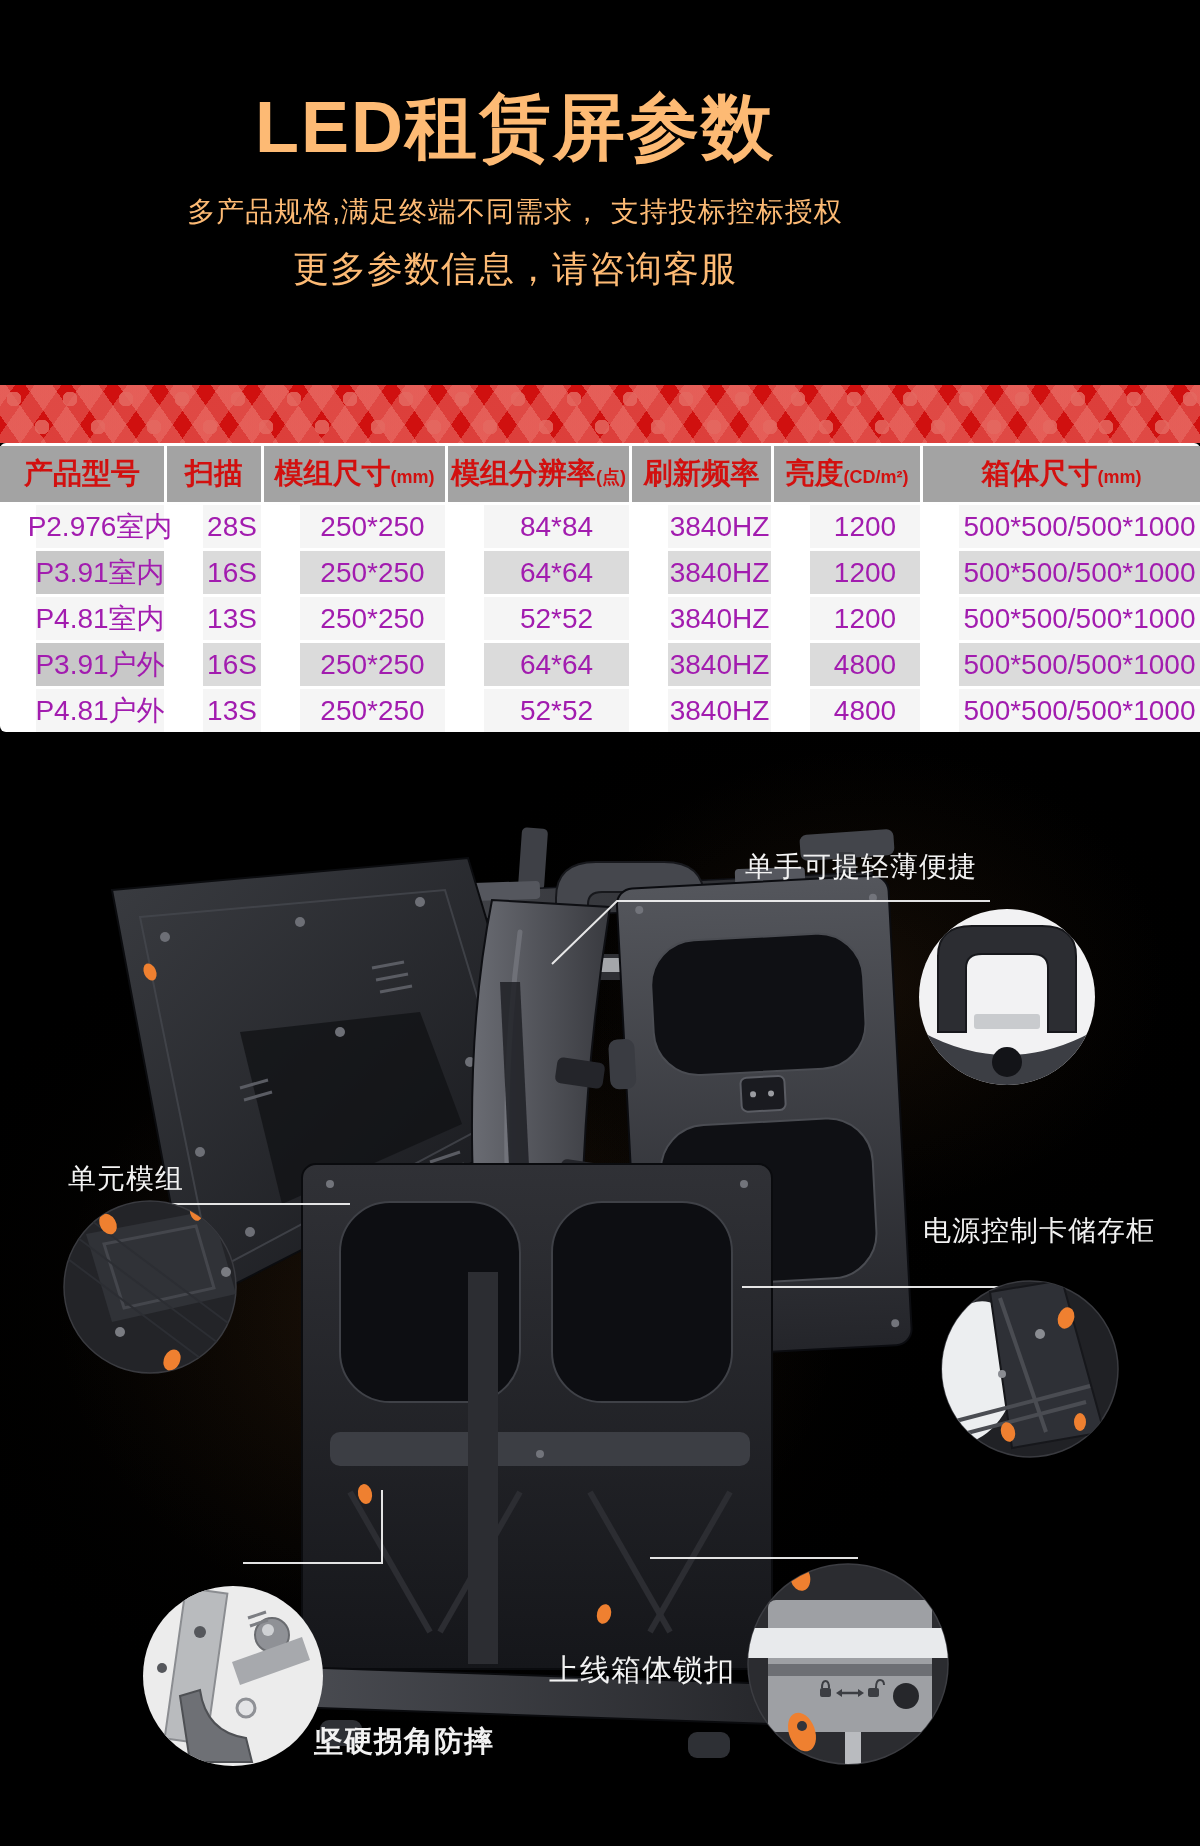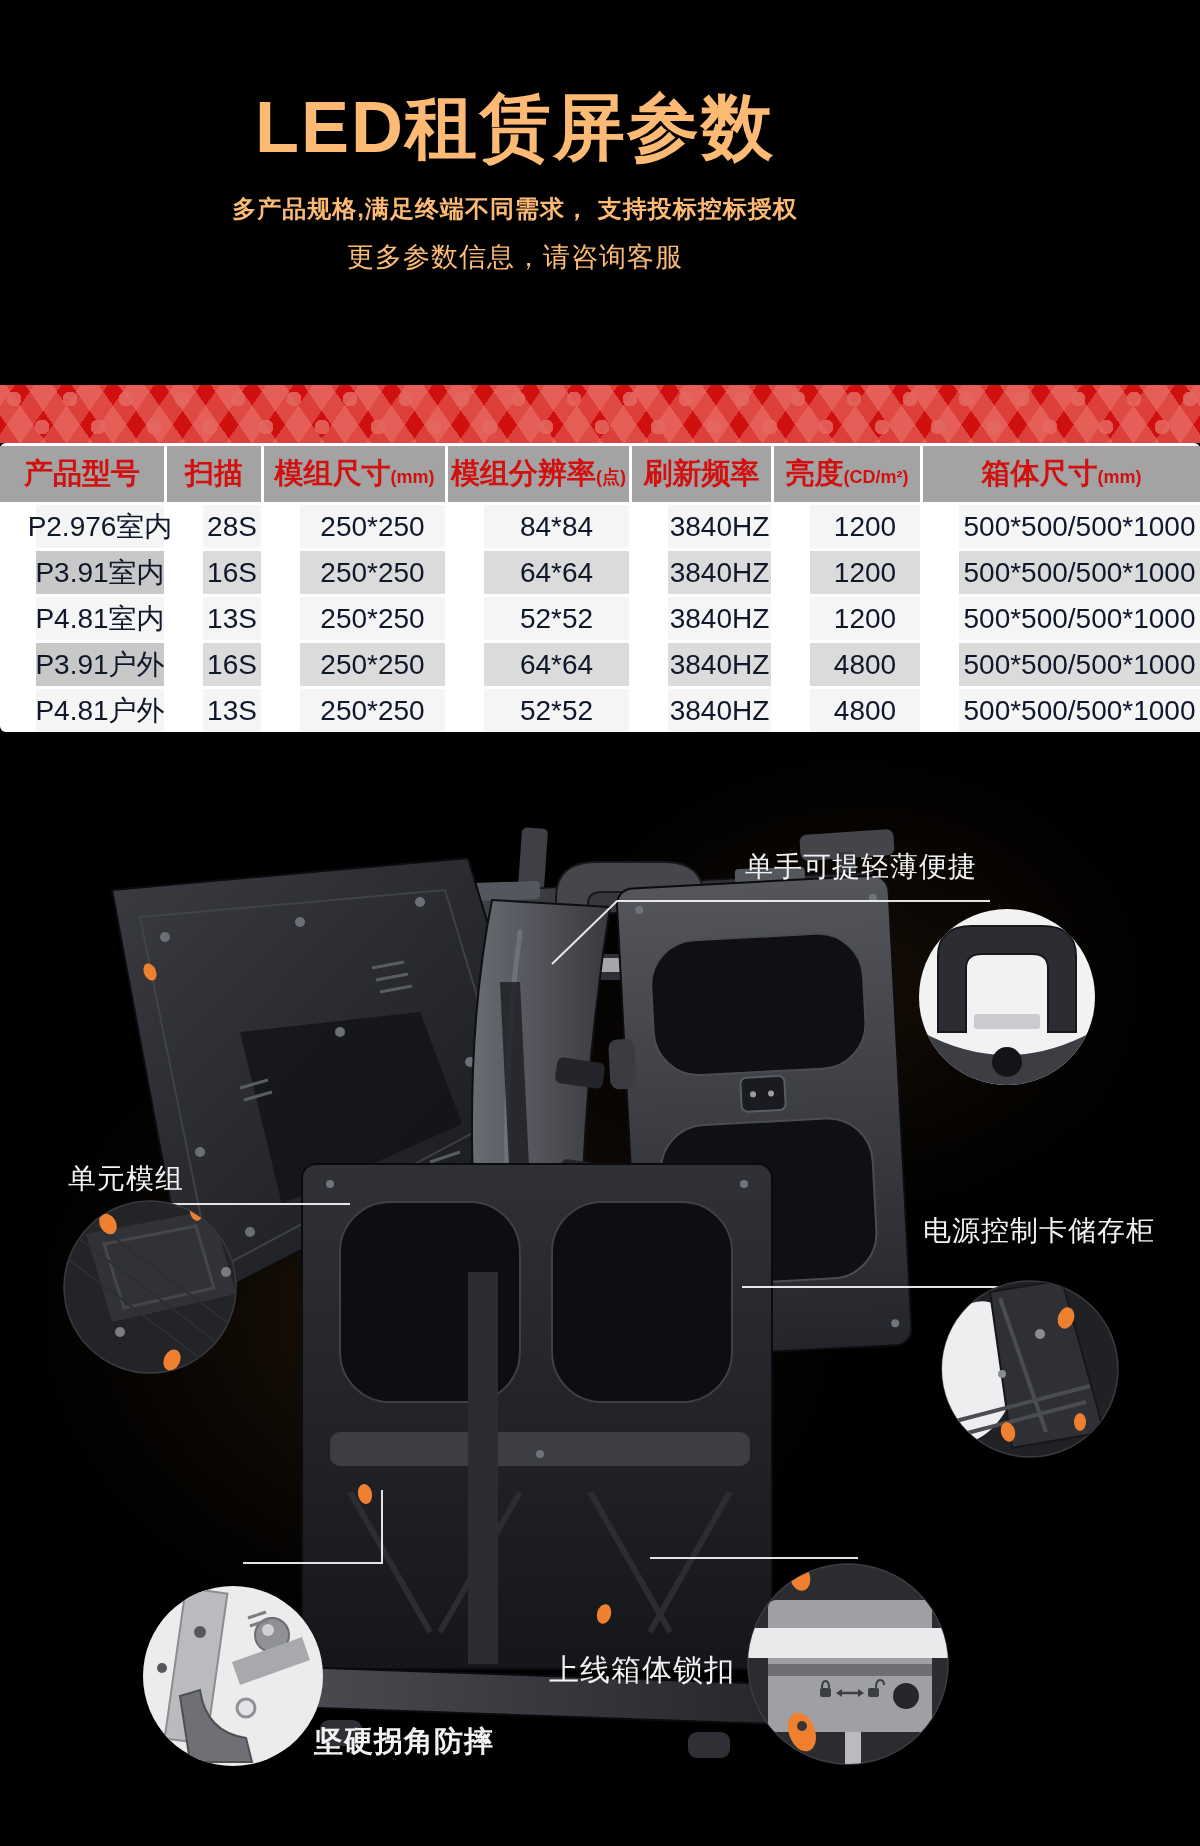--- a/index.html
+++ b/index.html
@@ -2,40 +2,40 @@
 <html><head>
 <meta charset="utf-8">
 <style>
   html,body{margin:0;padding:0;background:#000;}
   .page{position:relative;width:1200px;height:1846px;margin:0 auto;background:#000;
         font-family:"Liberation Sans","DejaVu Sans",sans-serif;overflow:hidden;}
 
   
   .hero{position:absolute;top:0;left:0;width:1030px;height:385px;text-align:center;color:#fdba74;}
   .hero-title{margin-top:88px;font-size:72px;font-weight:bold;letter-spacing:2px;line-height:1.1;}
-  .hero-sub1{margin-top:26px;font-size:24px;font-weight:700;letter-spacing:1px;}
-  .hero-sub2{margin-top:14px;font-size:27px;font-weight:400;letter-spacing:1px;}
+  .hero-sub1{margin-top:26px;font-size:28px;font-weight:400;letter-spacing:1px;}
+  .hero-sub2{margin-top:14px;font-size:36px;font-weight:400;letter-spacing:1px;}
 
   
   .band{position:absolute;top:385px;left:0;width:1200px;height:58px;background:#d0100f;
     background-image:
       radial-gradient(circle 8px at 14px 14px, rgba(228,104,96,.85) 92%, transparent 93%),
       radial-gradient(circle 8px at 42px 42px, rgba(228,104,96,.85) 92%, transparent 93%),
       repeating-linear-gradient(55deg, transparent 0 16px, rgba(236,120,112,.55) 16px 38px),
       repeating-linear-gradient(-55deg, transparent 0 16px, rgba(236,120,112,.45) 16px 38px);
     background-size:56px 56px,56px 56px,auto,auto;}
 
   
   .spec-table{position:absolute;top:443px;left:0;width:1200px;
     display:grid;grid-template-columns:164px 94px 181px 181px 139px 146px 277px;
     grid-template-rows:56px repeat(5,43px);gap:3px;background:#fff;border-top:3px solid #fff;border-radius:6px;}
   .th{background:#a3a3a3;color:#d2100f;font-weight:bold;font-size:29px;
       display:flex;align-items:center;justify-content:center;white-space:nowrap;}
   .th .unit{font-size:18px;font-weight:bold;margin-top:6px;}
-  .td{color:#0f172a;font-size:28px;display:flex;align-items:center;justify-content:center;white-space:nowrap;margin-left:36px;}
+  .td{color:#a21caf;font-size:28px;display:flex;align-items:center;justify-content:center;white-space:nowrap;margin-left:36px;}
   .td.odd{background:#f5f5f5;}
   .td.even{background:#dbdbdb;}
   .td.even.first{background:#c8c8c8;}
 
   
   .showcase{position:absolute;top:732px;left:0;width:1200px;height:1114px;background:#000;
     background-image:
       radial-gradient(ellipse 560px 460px at 36% 52%, rgba(104,66,30,.17), transparent 70%),
       radial-gradient(ellipse 420px 330px at 70% 22%, rgba(104,66,30,.11), transparent 70%); padding-left: 46px;}
   .callout{position:absolute;color:#f2f2f2;font-size:28px;letter-spacing:1px;white-space:nowrap;}

